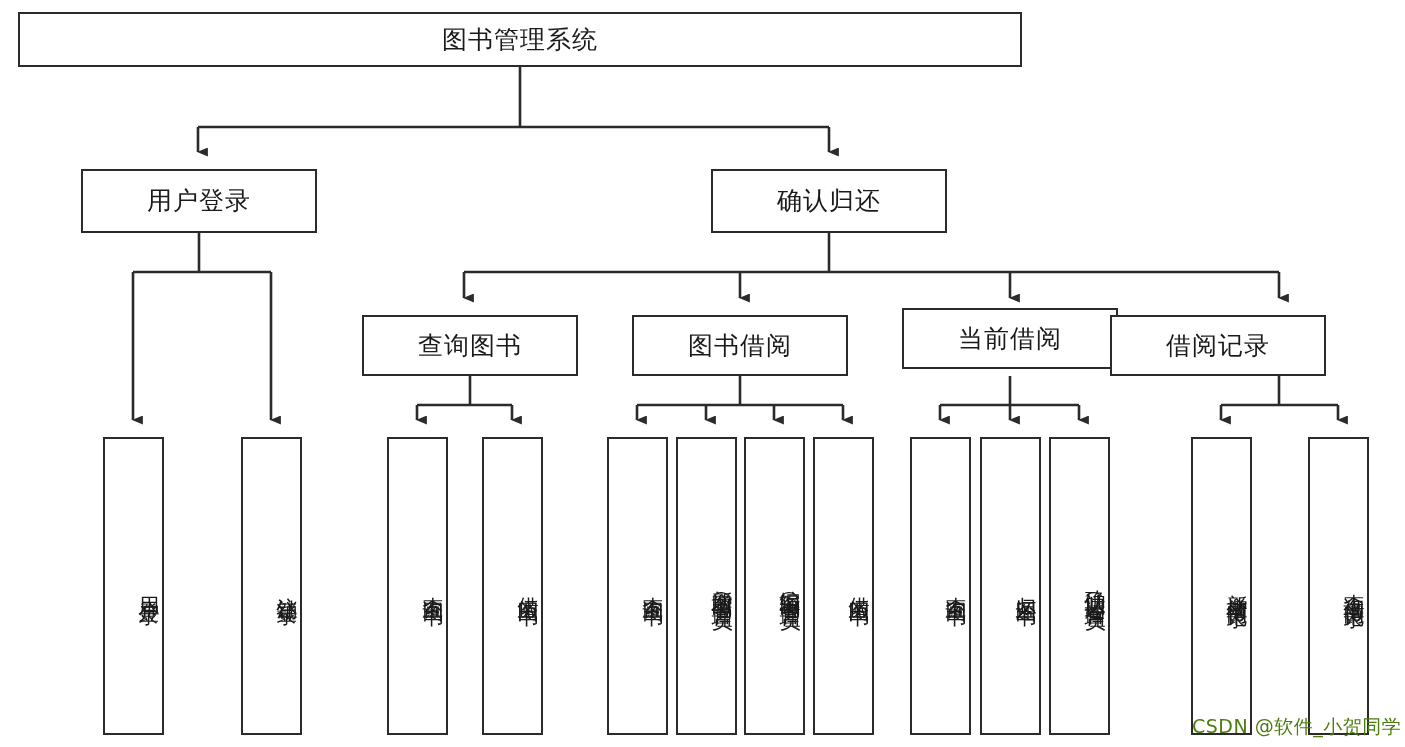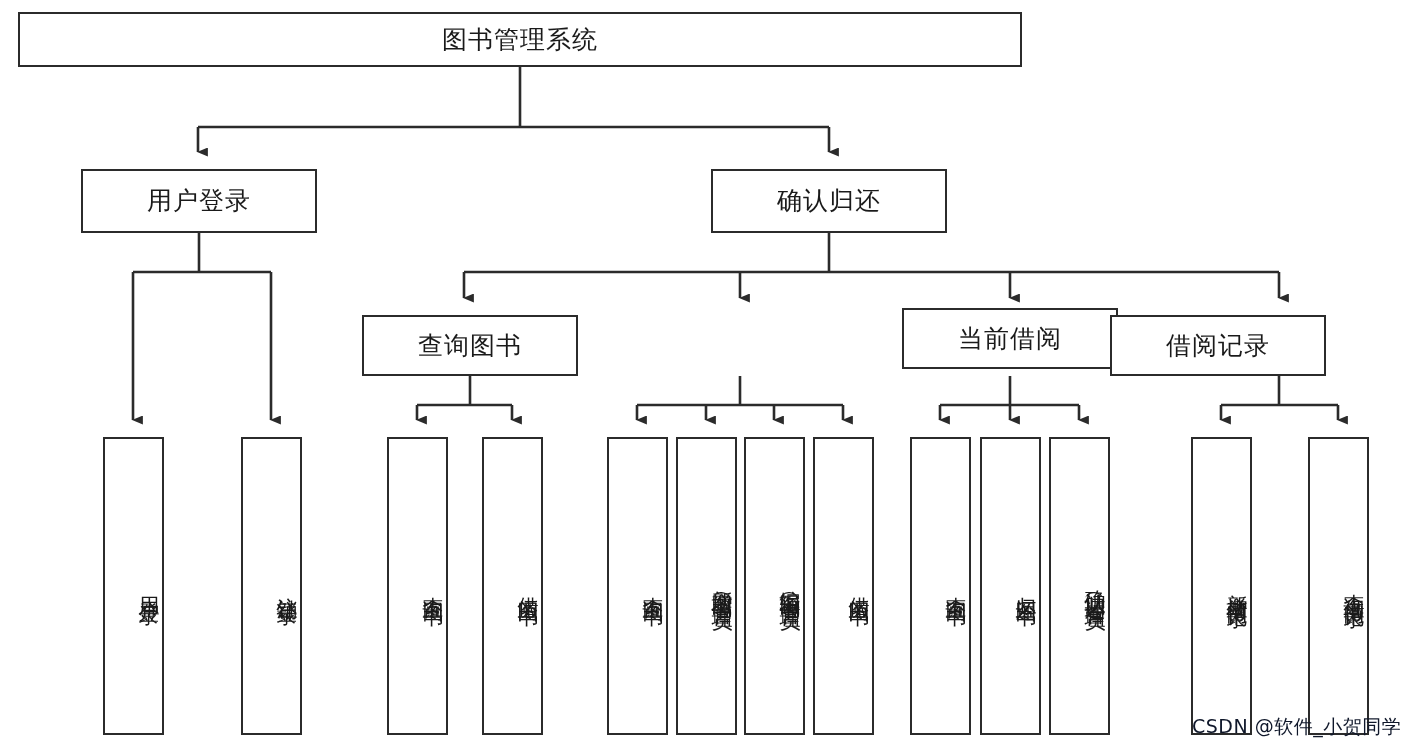--- a/index.html
+++ b/index.html
@@ -51,21 +51,21 @@
     position: absolute;
     left: 0;
     top: 0;
     width: 1405px;
     height: 747px;
     pointer-events: none;
   }
   .watermark {
     position: absolute;
     font-size: 19px;
-    color: #0f172a;
+    color: #4d7c0f;
     white-space: nowrap;
     letter-spacing: 0.5px;
   }
 </style>
 </head>
 <body>
 
 <div id="canvas">
 
   <svg id="edges" viewBox="0 0 1405 747" xmlns="http://www.w3.org/2000/svg">
@@ -125,20 +125,23 @@
   <div class="node horiz" style="left:81px; top:169px; width:236px; height:64px;">
     <span>用户登录</span>
   </div>
   <div class="node horiz" style="left:711px; top:169px; width:236px; height:64px;">
     <span>确认归还</span>
   </div>
 
   <div class="node horiz" style="left:362px; top:315px; width:216px; height:61px;">
     <span>查询图书</span>
   </div>
+  <div class="node horiz" style="left:632px; top:315px; width:216px; height:61px;">
+    <span>图书借阅</span>
+  </div>
   <div class="node horiz" style="left:902px; top:308px; width:216px; height:61px;">
     <span>当前借阅</span>
   </div>
   <div class="node horiz" style="left:1110px; top:315px; width:216px; height:61px;">
     <span>借阅记录</span>
   </div>
 
   <div class="node vert" style="left:103px; top:437px; width:61px; height:298px;">
     <span>用户登录</span>
   </div>

